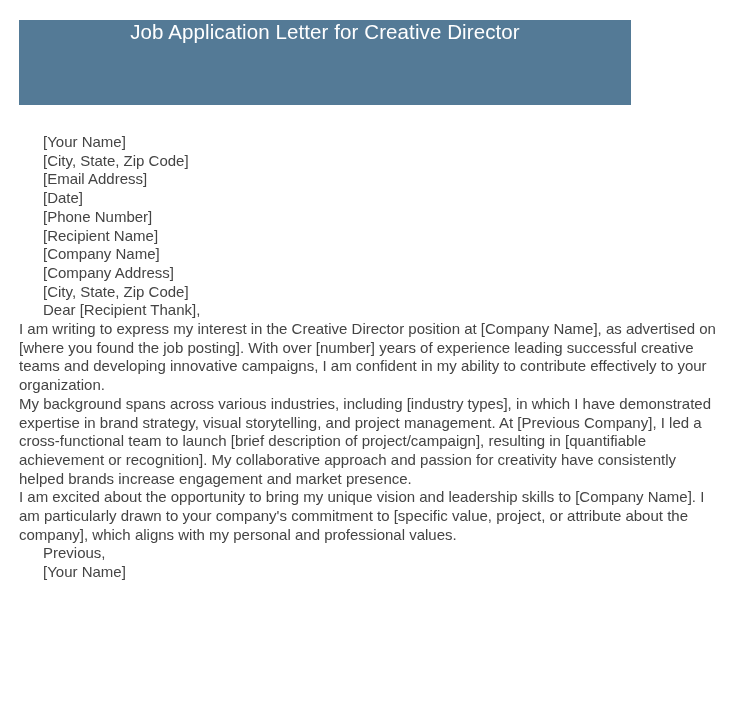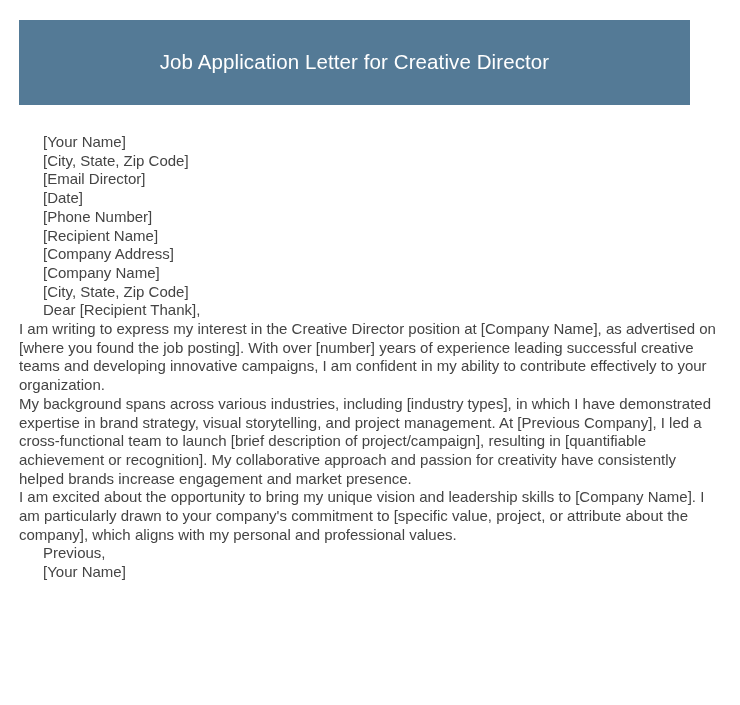--- a/index.html
+++ b/index.html
@@ -18,25 +18,24 @@
     position: relative;
     width: 740px;
     height: 705px;
     background: #ffffff;
     box-sizing: border-box;
   }
   .doc-header {
     position: absolute;
     left: 19px;
     top: 20px;
-    width: 671px;
+    width: 612px;
     height: 85px;
     background: #547a96;
     display: flex;
-    align-items: center;
     justify-content: center;
     box-sizing: border-box;
   }
   .doc-title {
     color: #ffffff;
     font-family: "Liberation Sans", sans-serif;
     font-size: 20.5px;
     font-weight: 400;
     line-height: 1.2;
     letter-spacing: 0.1px;
@@ -74,28 +73,28 @@
 <div class="page">
 
   <div class="doc-header">
     <div class="doc-title">Job Application Letter for Creative Director</div>
   </div>
 
   <div class="letter-body">
 
     <div class="letter-line">[Your Name]</div>
     <div class="letter-line">[City, State, Zip Code]</div>
-    <div class="letter-line">[Email Director]</div>
+    <div class="letter-line">[Email Address]</div>
     <div class="letter-line">[Date]</div>
 
     <div class="letter-line">[Phone Number]</div>
 
     <div class="letter-line">[Recipient Name]</div>
+    <div class="letter-line">[Company Name]</div>
     <div class="letter-line">[Company Address]</div>
-    <div class="letter-line">[Company Name]</div>
     <div class="letter-line">[City, State, Zip Code]</div>
 
     <div class="letter-line">Dear [Recipient Thank],</div>
 
     <p class="letter-para">I am writing to express my interest in the Creative Director position at [Company Name], as advertised on [where you found the job posting]. With over [number] years of experience leading successful creative teams and developing innovative campaigns, I am confident in my ability to contribute effectively to your organization.</p>
     <p class="letter-para">My background spans across various industries, including [industry types], in which I have demonstrated expertise in brand strategy, visual storytelling, and project management. At [Previous Company], I led a cross-functional team to launch [brief description of project/campaign], resulting in [quantifiable achievement or recognition]. My collaborative approach and passion for creativity have consistently helped brands increase engagement and market presence.</p>
     <p class="letter-para">I am excited about the opportunity to bring my unique vision and leadership skills to [Company Name]. I am particularly drawn to your company's commitment to [specific value, project, or attribute about the company], which aligns with my personal and professional values.</p>
 
     <div class="letter-line">Previous,</div>
     <div class="letter-line">[Your Name]</div>

